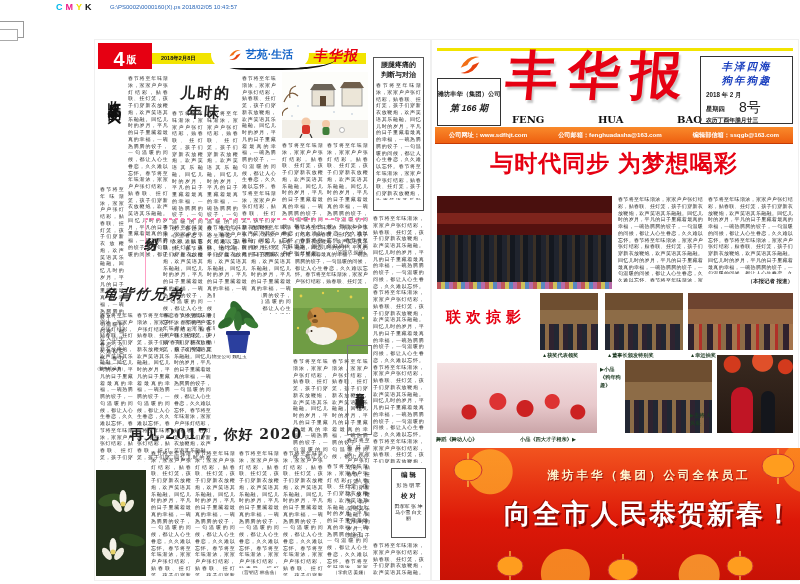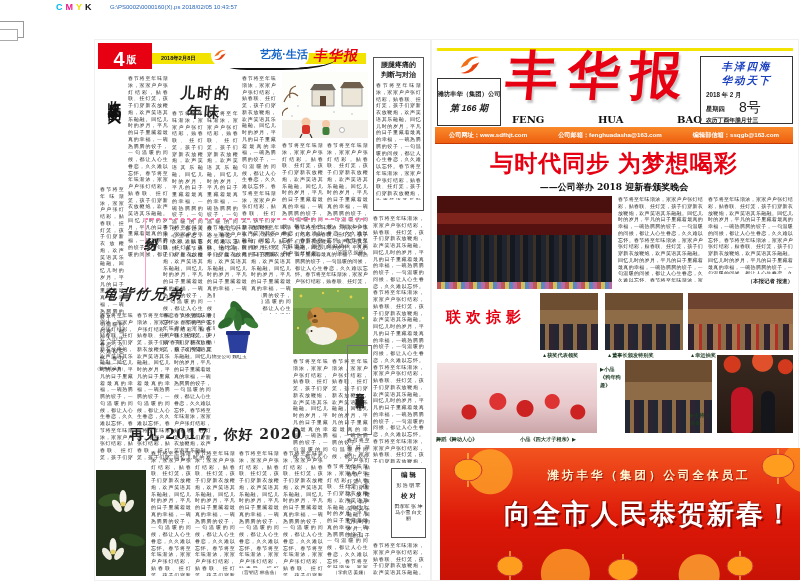--- a/index.html
+++ b/index.html
@@ -60,21 +60,21 @@
 
   <div class="page" style="left:95px;top:40px;width:335px;height:540px;">
 
     <div class="abs yellow" style="left:3px;top:13px;width:268px;height:11px;"></div>
     <div class="abs" style="left:66px;top:15px;font-size:5.5px;color:#111;font-weight:bold;">2018年2月8日</div>
     <div class="abs pageno-box" style="left:3px;top:3px;width:54px;height:26px;">
       <span style="font-size:20px;font-weight:bold;line-height:1;">4</span>
       <span style="font-size:10px;font-weight:bold;padding-bottom:2px;">版</span>
     </div>
     <div class="abs swoosh" style="left:118px;top:16px;width:122px;height:12px;"></div>
-    <div class="abs section-pill" style="left:117px;top:2px;width:96px;height:25px;justify-content:space-between;">
+    <div class="abs section-pill" style="left:117px;top:2px;width:96px;height:25px;">
       <svg width="16" height="16" viewBox="0 0 20 20">
         <path d="M3 12 Q8 2 17 4 Q10 5 8 10 Z" fill="#f26f15"></path>
         <path d="M17 8 Q12 18 3 16 Q10 15 12 10 Z" fill="#e8420e"></path>
       </svg>
       <span style="color:#1565c8;font-weight:bold;font-size:11px;">艺苑·生活</span>
     </div>
     <div class="abs serif" style="left:219px;top:7px;font-size:14px;font-weight:bold;color:#e60012;transform:skewX(-10deg);letter-spacing:1px;">丰华报</div>
 
     <div class="abs" style="left:278px;top:17px;width:51px;height:154px;border:1px solid #555;padding:2px;box-sizing:border-box;">
       <div style="font-size:7px;font-weight:bold;text-align:center;">腰腿疼痛的</div>
@@ -229,37 +229,36 @@
     <div class="abs serif" style="left:66px;top:6px;width:202px;font-size:52px;font-weight:bold;color:#e60012;letter-spacing:10px;
                 text-align:center;transform:skewX(-5deg);text-shadow:2px 3px 2px rgba(0,0,0,.22);line-height:1.1;">丰华报</div>
     <div class="abs serif" style="left:80px;top:74px;width:190px;display:flex;justify-content:space-between;font-size:10px;font-weight:bold;color:#111;">
       <span>FENG</span>
       <span>HUA</span>
       <span>BAO</span>
     </div>
 
     <div class="abs" style="left:268px;top:16px;width:93px;height:68px;border:1px solid #333;padding:3px 5px;box-sizing:border-box;">
       <div class="serif" style="color:#1a3fbf;font-weight:bold;font-style:italic;font-size:10.5px;text-align:center;letter-spacing:2px;">丰泽四海</div>
-      <div class="serif" style="color:#1a3fbf;font-weight:bold;font-style:italic;font-size:10.5px;text-align:center;letter-spacing:2px;margin-bottom:3px;">华动天下</div>
+      <div class="serif" style="color:#1a3fbf;font-weight:bold;font-style:italic;font-size:10.5px;text-align:center;letter-spacing:2px;margin-bottom:3px;">狗年狗趣</div>
       <div style="font-size:6.3px;font-weight:bold;">2018 年 2 月</div>
       <div style="display:flex;align-items:flex-end;gap:14px;">
         <span style="font-size:6.3px;font-weight:bold;">星期四</span>
         <span style="font-size:14px;font-weight:normal;line-height:1;">8号</span>
       </div>
       <div style="font-size:5.8px;font-weight:bold;margin-top:2px;">农历丁酉年腊月廿三</div>
     </div>
 
     <div class="abs orangebar" style="left:3px;top:87px;width:358px;height:17px;">
       <span class="obseg"><span>公司网址：</span><span>www.sdfhjt.com</span></span>
       <span class="obseg"><span>公司邮箱：</span><span>fenghuadasha@163.com</span></span>
       <span class="obseg"><span>编辑部信箱：</span><span>ssqgb@163.com</span></span>
     </div>
 
     <div class="abs" style="left:0;top:108px;width:364px;text-align:center;font-size:23px;font-weight:bold;color:#e60012;letter-spacing:1px;">与时代同步  为梦想喝彩</div>
-    <div class="abs serif" style="left:0;top:141px;width:364px;text-align:center;font-size:9px;font-weight:bold;color:#111;">——公司举办 2018 迎新春颁奖晚会</div>
 
     <div class="abs ph crowd" style="left:5px;top:156px;width:175px;height:93px;">
       <div style="position:absolute;left:0;bottom:0;width:100%;height:7px;
            background:repeating-linear-gradient(90deg,#c0565a 0 4px,#cfc05a 4px 8px,#5a88c0 8px 12px,#b86aa8 12px 16px);"></div>
     </div>
     <div class="abs t" style="left:186px;top:156px;width:85px;height:86px;">春节将至年味渐浓，家家户户张灯结彩，贴春联、挂灯笼，孩子们穿新衣放鞭炮，欢声笑语其乐融融。回忆儿时的岁月，平凡的日子里藏着最真的幸福，一碗热腾腾的饺子，一句温暖的问候，都让人心生眷恋，久久难以忘怀。春节将至年味渐浓，家家户户张灯结彩，贴春联、挂灯笼，孩子们穿新衣放鞭炮，欢声笑语其乐融融。回忆儿时的岁月，平凡的日子里藏着最真的幸福，一碗热腾腾的饺子，一句温暖的问候，都让人心生眷恋，久久难以忘怀。春节将至年味渐浓，家家户户张灯结彩，贴春联、挂灯笼，孩子们穿新衣放鞭炮，欢声笑语其乐融融。回忆儿时的岁月，平凡的日子里藏着最真的幸福，一碗热腾腾的饺子，一句温暖的问候，都让人心生眷恋，久久难以忘怀。</div>
     <div class="abs t" style="left:276px;top:156px;width:85px;height:78px;">春节将至年味渐浓，家家户户张灯结彩，贴春联、挂灯笼，孩子们穿新衣放鞭炮，欢声笑语其乐融融。回忆儿时的岁月，平凡的日子里藏着最真的幸福，一碗热腾腾的饺子，一句温暖的问候，都让人心生眷恋，久久难以忘怀。春节将至年味渐浓，家家户户张灯结彩，贴春联、挂灯笼，孩子们穿新衣放鞭炮，欢声笑语其乐融融。回忆儿时的岁月，平凡的日子里藏着最真的幸福，一碗热腾腾的饺子，一句温暖的问候，都让人心生眷恋，久久难以忘怀。春节将至年味渐浓，家家户户张灯结彩，贴春联、挂灯笼，孩子们穿新衣放鞭炮，欢声笑语其乐融融。回忆儿时的岁月，平凡的日子里藏着最真的幸福，一碗热腾腾的饺子，一句温暖的问候，都让人心生眷恋，久久难以忘怀。</div>
     <div class="abs" style="left:276px;top:238px;width:85px;text-align:right;font-size:5.5px;font-weight:bold;">（本报记者 报道）</div>
 
     <div class="abs" style="left:5px;top:268px;width:98px;text-align:center;font-size:15px;font-weight:bold;color:#e60012;letter-spacing:5px;">联欢掠影</div>

